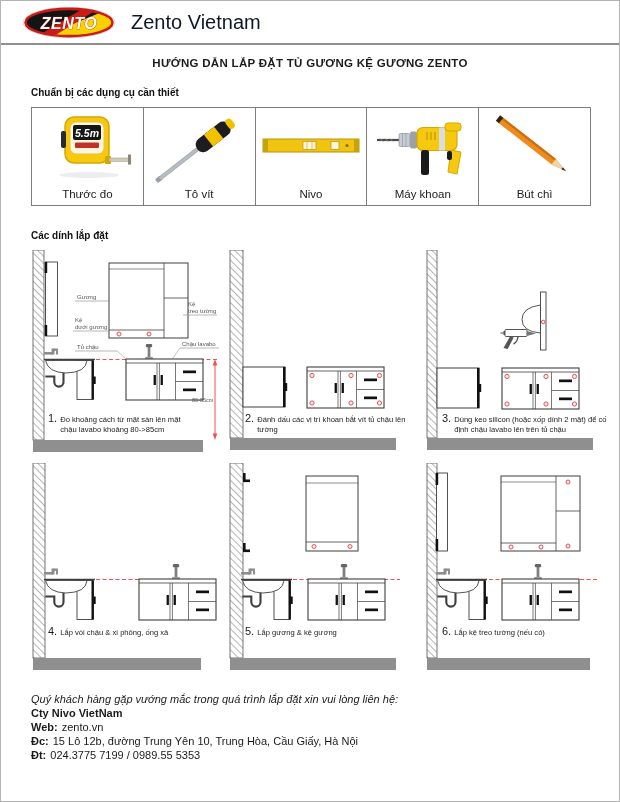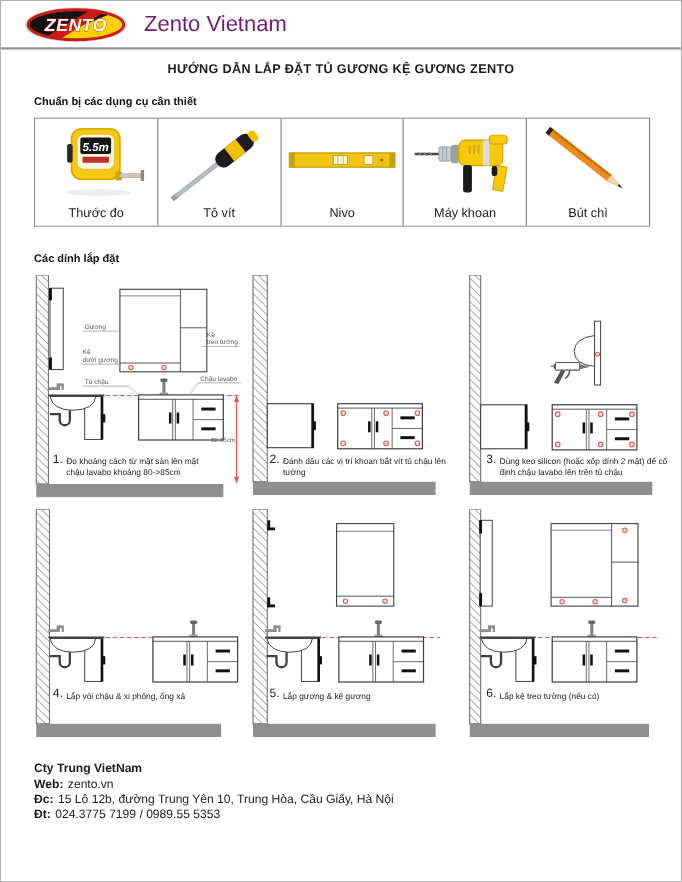--- a/index.html
+++ b/index.html
@@ -1,20 +1,20 @@
 <!DOCTYPE html>
 <html><head>
 <meta charset="utf-8">
 <style>
   html,body{margin:0;padding:0;background:#fff;}
   .page{position:relative;width:620px;height:802px;box-sizing:border-box;border:1px solid #b3b3b3;
         background:#fff;font-family:"Liberation Sans",sans-serif;overflow:hidden;}
   
   .hdr{height:42px;display:flex;align-items:center;padding-left:20px;border-bottom:2px solid #8f8f8f;}
-  .brand{margin-left:14px;font-size:20px;color:#701a75;}
+  .brand{margin-left:14px;font-size:20px;color:#0f172a;}
   
   .title{margin-top:12px;text-align:center;font-size:11.5px;font-weight:bold;color:#1b1b1b;letter-spacing:.3px;}
   .h2{margin:18px 0 9px 30px;font-size:10px;font-weight:bold;color:#111;}
   .h2.steps{margin-top:24px;}
   
   .tools{display:flex;margin:0 30px;width:560px;box-sizing:border-box;border:1px solid #7d7d7d;}
   .tool-cell{flex:1;display:flex;flex-direction:column;align-items:center;border-left:1px solid #7d7d7d;
              padding:3px 0 5px 0;background:#fff;}
   .tool-cell:first-child{border-left:none;}
   .tool-img{width:104px;height:74px;}
@@ -339,19 +339,20 @@
         </svg>
         <div class="caption">
           <span class="cap-num">6.</span>
           <span class="cap-text wauto">Lắp kệ treo tường (nếu có)</span>
         </div>
       </div>
     </div>
   </div>
 
   <div class="footer">
-    <div class="fbold">Cty Trung VietNam</div>
+    <div class="fnote">Quý khách hàng gặp vướng mắc trong quá trình lắp đặt xin vui lòng liên hệ:</div>
+    <div class="fbold">Cty Nivo VietNam</div>
     <div><span class="flabel">Web:</span><span>zento.vn</span></div>
     <div><span class="flabel">Đc:</span><span>15 Lô 12b, đường Trung Yên 10, Trung Hòa, Cầu Giấy, Hà Nội</span></div>
     <div><span class="flabel">Đt:</span><span>024.3775 7199 / 0989.55 5353</span></div>
   </div>
 
 </div>
 
 </body></html>

